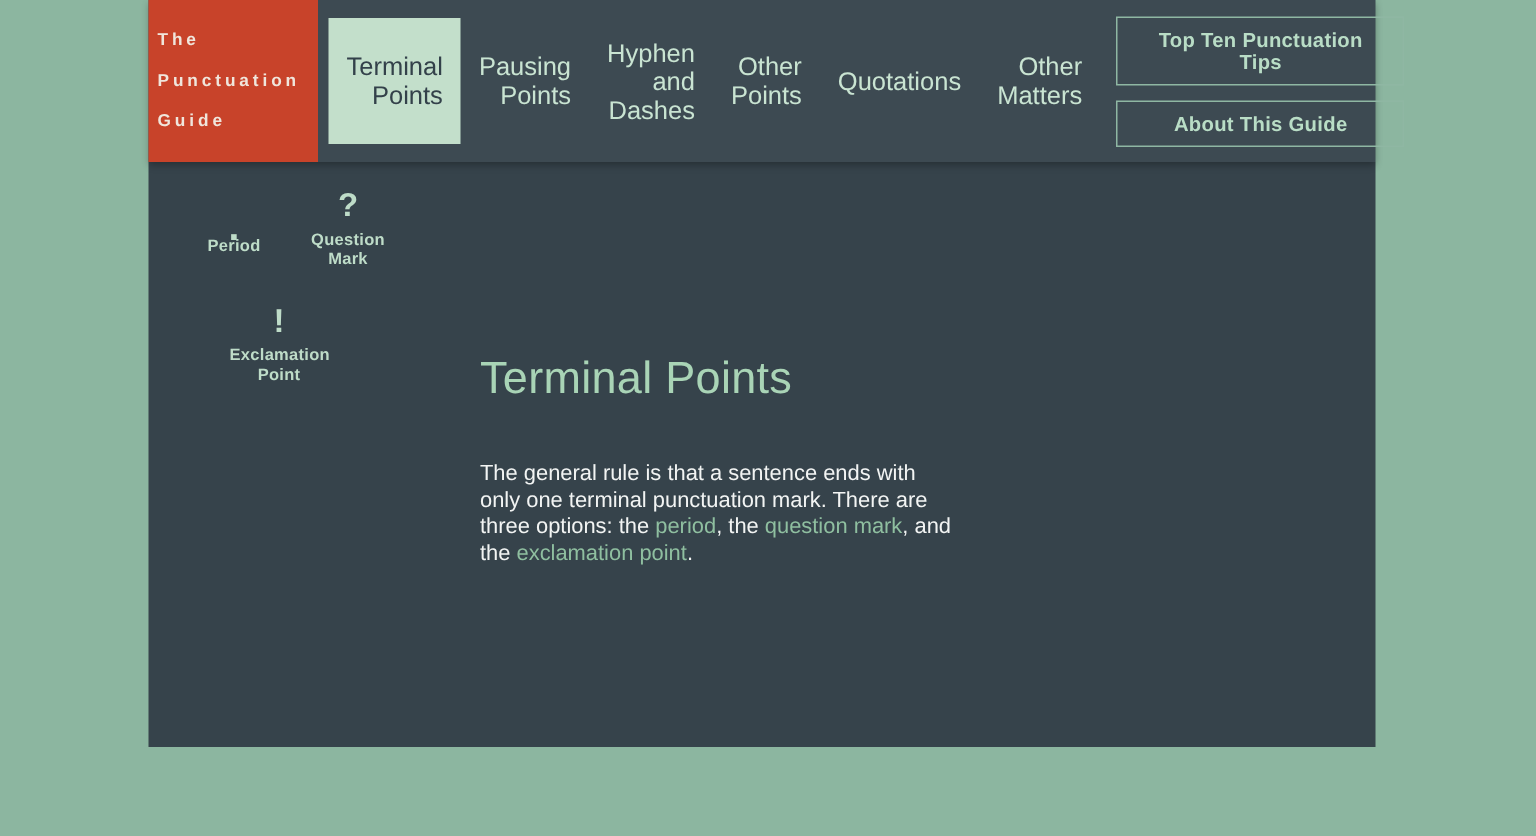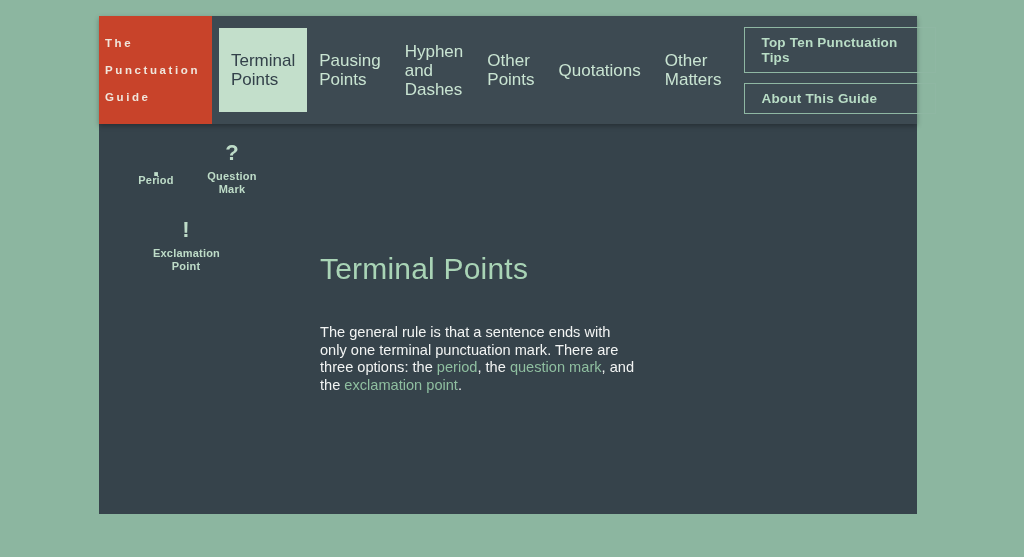--- a/index.html
+++ b/index.html
@@ -11,21 +11,21 @@
     height: 557px;
     background: #8cb6a0;
     font-family: "Liberation Sans", sans-serif;
     overflow: hidden;
   }
 
   
   #site {
     position: absolute;
     left: 99px;
-    top: 16px;
+    top: 0;
     width: 818px;
   }
 
   
   .header {
     position: relative;
     height: 108px;
     background: #3d4a52;
     display: flex;
     align-items: stretch;
@@ -56,21 +56,21 @@
   .nav {
     flex: 1 1 auto;
     display: flex;
     align-items: center;
     position: relative;
   }
   .nav-item {
     color: #c9e4d2;
     font-size: 17px;
     line-height: 19px;
-    text-align: left;
+    text-align: right;
     padding: 6px 12px;
     box-sizing: border-box;
     cursor: pointer;
     white-space: pre-line;
     font-weight: 400;
   }
   .nav-item.active {
     background: #c3dfcb;
     color: #33414a;
     height: 84px;
@@ -103,20 +103,21 @@
   }
   .hbtn {
     border: 1px solid #8fb7a3;
     color: #b9ddc6;
     background: transparent;
     font-size: 13.5px;
     font-weight: bold;
     padding: 7px 16px;
     width: 192px;
     box-sizing: border-box;
+    text-align: center;
     cursor: pointer;
     font-family: "Liberation Sans", sans-serif;
     letter-spacing: 0.2px;
   }
 
   
   .panel {
     position: relative;
     height: 390px;
     background: #36434b;

